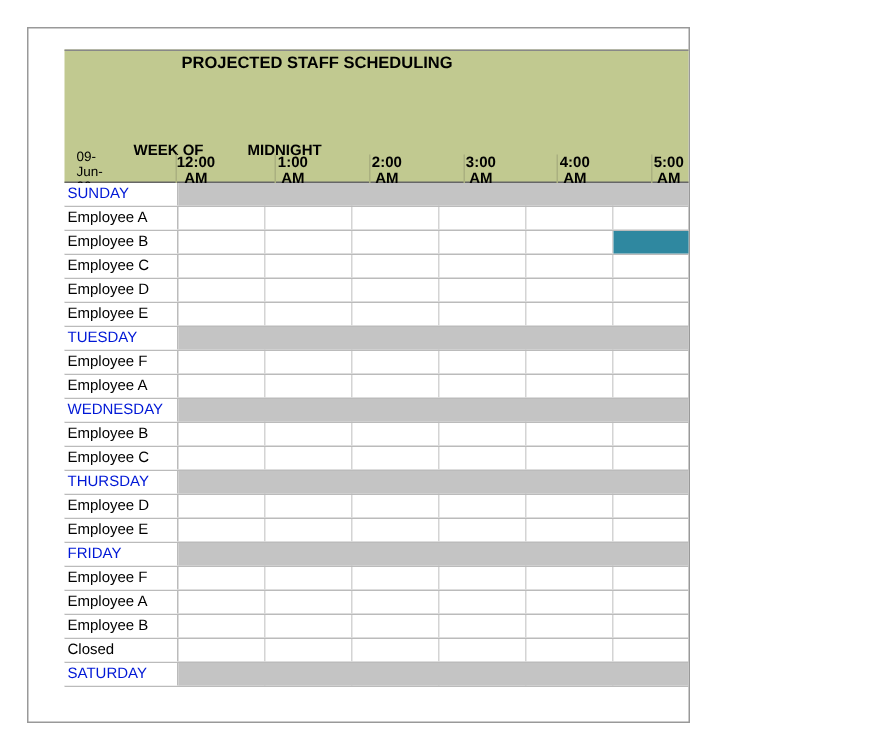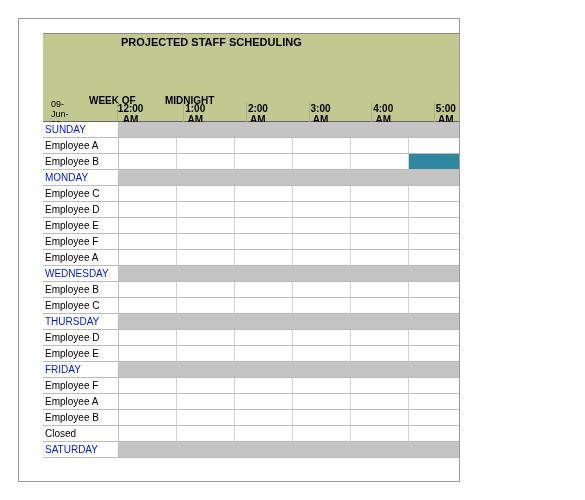--- a/index.html
+++ b/index.html
@@ -201,33 +201,20 @@
             <div class="hour-cell"></div>
             <div class="hour-cell"></div>
             <div class="hour-cell"></div>
             <div class="hour-cell"></div>
             <div class="hour-cell"></div>
             <div class="hour-cell"></div>
             <div class="hour-cell"></div>
             <div class="teal-seg" style="left: 290px; width: 174px;"></div>
           </div>
         </div>
-        <div class="data-row day-bar">
-          <div class="row-label day-label">MONDAY</div>
-          <div class="cells-area">
-            <div class="hour-cell"></div>
-            <div class="hour-cell"></div>
-            <div class="hour-cell"></div>
-            <div class="hour-cell"></div>
-            <div class="hour-cell"></div>
-            <div class="hour-cell"></div>
-            <div class="hour-cell"></div>
-            <div class="hour-cell"></div>
-          </div>
-        </div>
         <div class="data-row">
           <div class="row-label">Employee C</div>
           <div class="cells-area">
             <div class="hour-cell"></div>
             <div class="hour-cell"></div>
             <div class="hour-cell"></div>
             <div class="hour-cell"></div>
             <div class="hour-cell"></div>
             <div class="hour-cell"></div>
             <div class="hour-cell"></div>
@@ -242,20 +229,33 @@
             <div class="hour-cell"></div>
             <div class="hour-cell"></div>
             <div class="hour-cell"></div>
             <div class="hour-cell"></div>
             <div class="hour-cell"></div>
             <div class="hour-cell"></div>
           </div>
         </div>
         <div class="data-row">
           <div class="row-label">Employee E</div>
+          <div class="cells-area">
+            <div class="hour-cell"></div>
+            <div class="hour-cell"></div>
+            <div class="hour-cell"></div>
+            <div class="hour-cell"></div>
+            <div class="hour-cell"></div>
+            <div class="hour-cell"></div>
+            <div class="hour-cell"></div>
+            <div class="hour-cell"></div>
+          </div>
+        </div>
+        <div class="data-row day-bar">
+          <div class="row-label day-label">TUESDAY</div>
           <div class="cells-area">
             <div class="hour-cell"></div>
             <div class="hour-cell"></div>
             <div class="hour-cell"></div>
             <div class="hour-cell"></div>
             <div class="hour-cell"></div>
             <div class="hour-cell"></div>
             <div class="hour-cell"></div>
             <div class="hour-cell"></div>
           </div>

